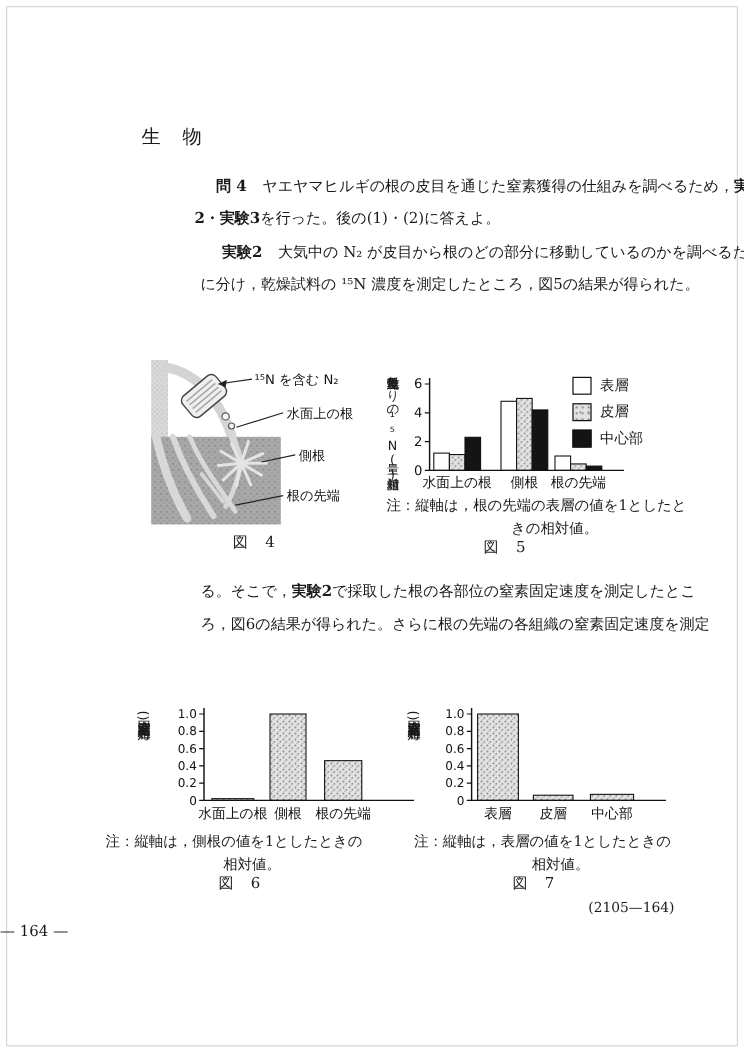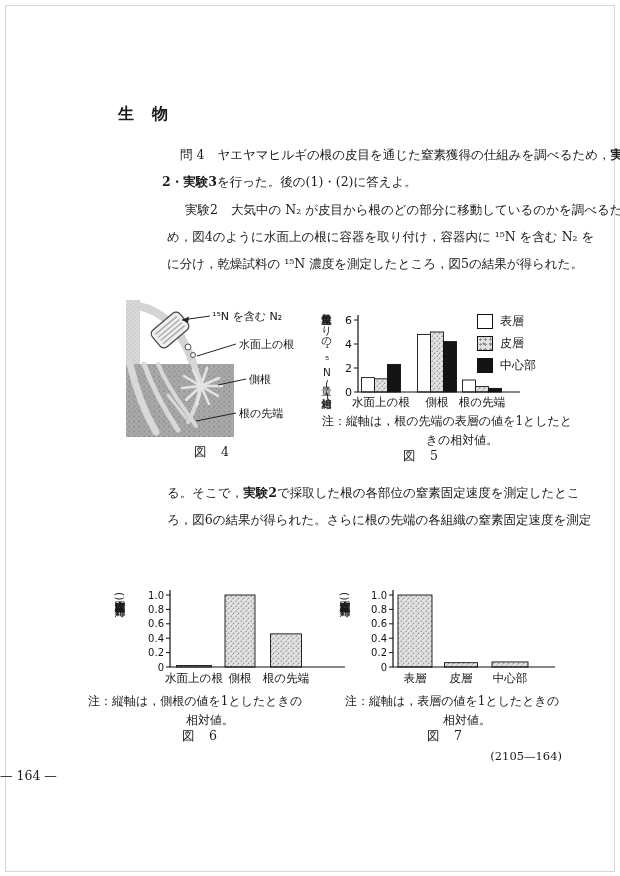--- a/index.html
+++ b/index.html
@@ -1,25 +1,25 @@
 <!DOCTYPE html>
 <html><head>
 <meta charset="utf-8">
 <style>
   html,body{margin:0;padding:0;}
   body{width:620px;height:876px;position:relative;background:#ffffff;overflow:hidden;
        font-family:"DejaVu Serif","Liberation Serif",serif;color:#1a1a1a;}
   .frame{position:absolute;left:5px;top:5px;right:5px;bottom:4px;border:1px solid #d6d6d6;pointer-events:none;}
   .abs{position:absolute;}
   .b{font-weight:bold;}
-  .subject{font-size:16px;font-weight:bold;letter-spacing:1px;}
+  .subject{font-size:16px;font-weight:normal;letter-spacing:1px;}
   .para{font-size:12.5px;line-height:27px;}
   .para .line{white-space:nowrap;}
   .para .indent{margin-left:22px;}
-  .plabel{font-weight:normal;margin-right:13px;padding-left:40px;}
+  .plabel{font-weight:bold;margin-right:13px;padding-left:40px;}
   .caption{font-size:12.5px;text-align:center;letter-spacing:1px;}
   .note{font-size:12px;line-height:19px;text-align:center;}
   .note .n2{padding-left:30px;}
   .vlabel{writing-mode:vertical-rl;text-orientation:mixed;font-family:"DejaVu Sans","Liberation Sans",sans-serif;
           display:flex;}
   .vlabel div{text-align:center;line-height:14px;}
   .vl-upright{text-orientation:upright;}
   svg text{font-family:"DejaVu Sans","Liberation Sans",sans-serif;fill:#111;}
   .legend{font-family:"DejaVu Sans","Liberation Sans",sans-serif;font-size:12px;}
   .lgrow{display:flex;align-items:center;margin-bottom:5px;}
@@ -66,21 +66,20 @@
   </div>
   <div class="line indent">
     <span class="b">2・実験3</span><span>を行った。後の(1)・(2)に答えよ。</span>
   </div>
 </div>
 
 <div class="abs para" style="left:145px;top:196px;width:445px">
   <div class="line">
     <span class="plabel">実験2</span><span>大気中の N₂ が皮目から根のどの部分に移動しているのかを調べるた</span>
   </div>
-  <div class="line indent">め，図4のように水面上の根に容器を取り付け，容器内に ¹⁵N を含む N₂ を</div>
   <div class="line indent">に分け，乾燥試料の ¹⁵N 濃度を測定したところ，図5の結果が得られた。</div>
 </div>
 
 <svg class="abs" style="left:98px;top:300px" width="215" height="140">
   <g>
     <rect x="28" y="0" width="14" height="66" fill="url(#trunkPat)"></rect>
     <path d="M 40 6 C 62 10, 82 26, 95 63" fill="none" stroke="#d4d4d4" stroke-width="8" stroke-linecap="round"></path>
     <rect x="28" y="64" width="108" height="73" fill="url(#waterPat)"></rect>
     <g stroke="#d8d8d8" fill="none" stroke-linecap="round">
       <path d="M 95 62 L 103 86" stroke-width="6"></path>

